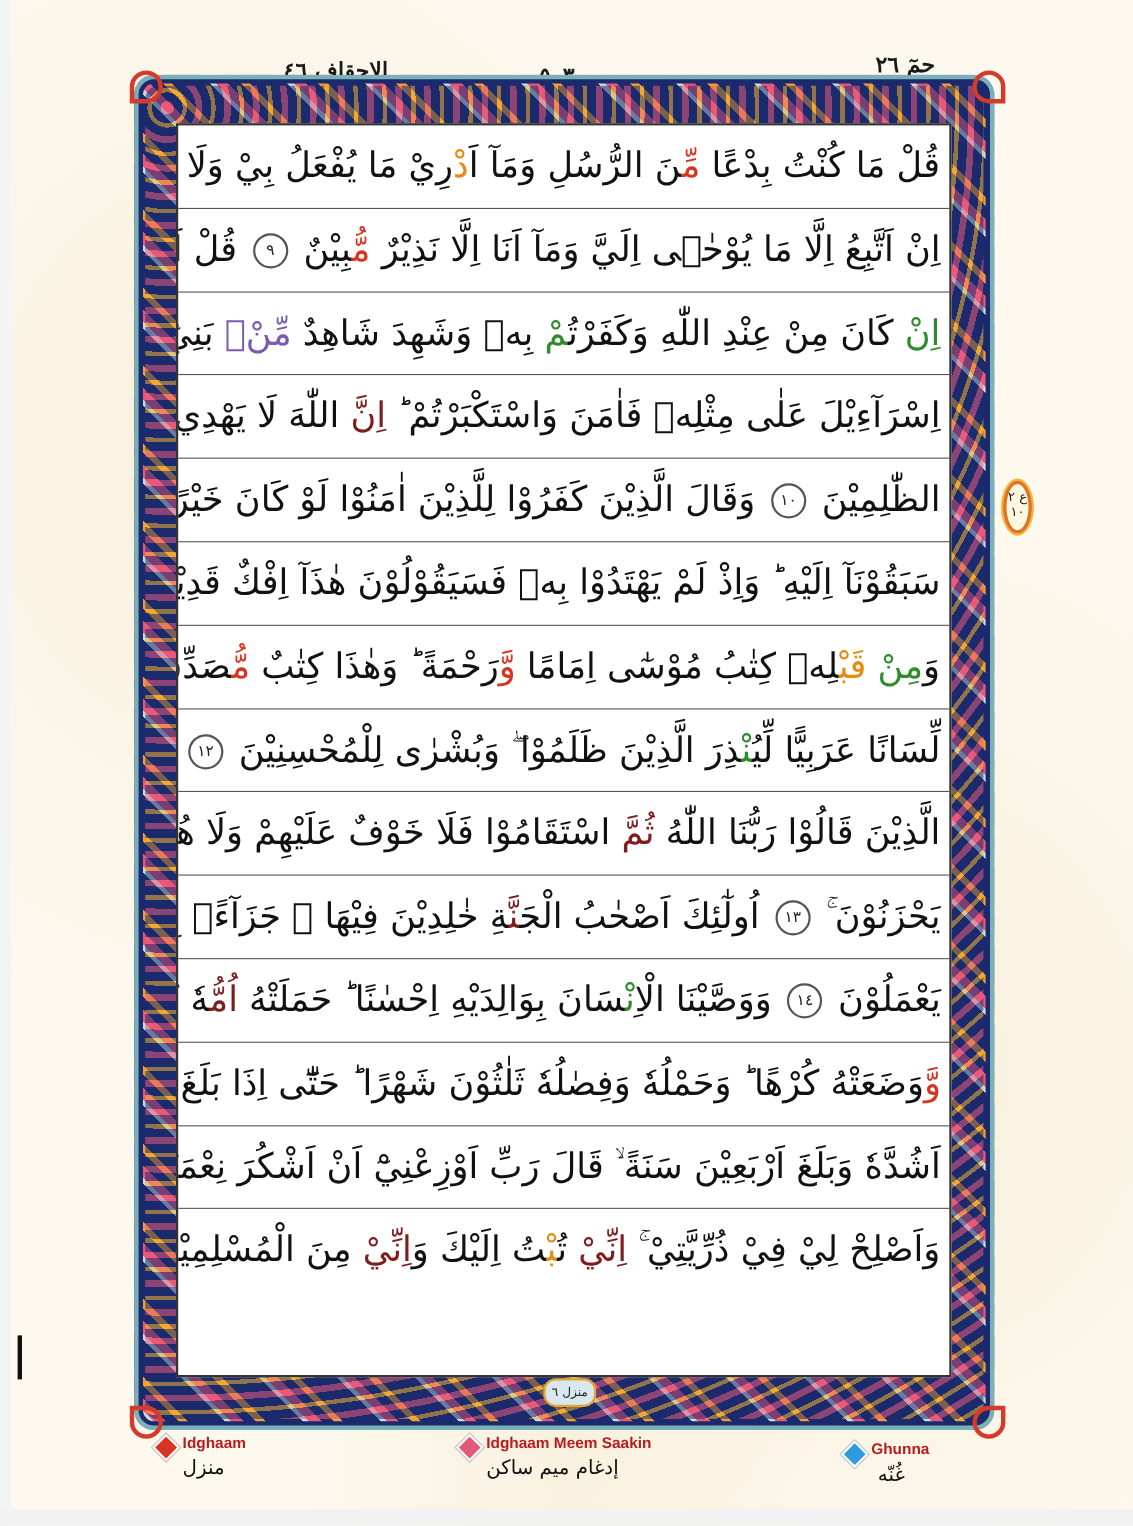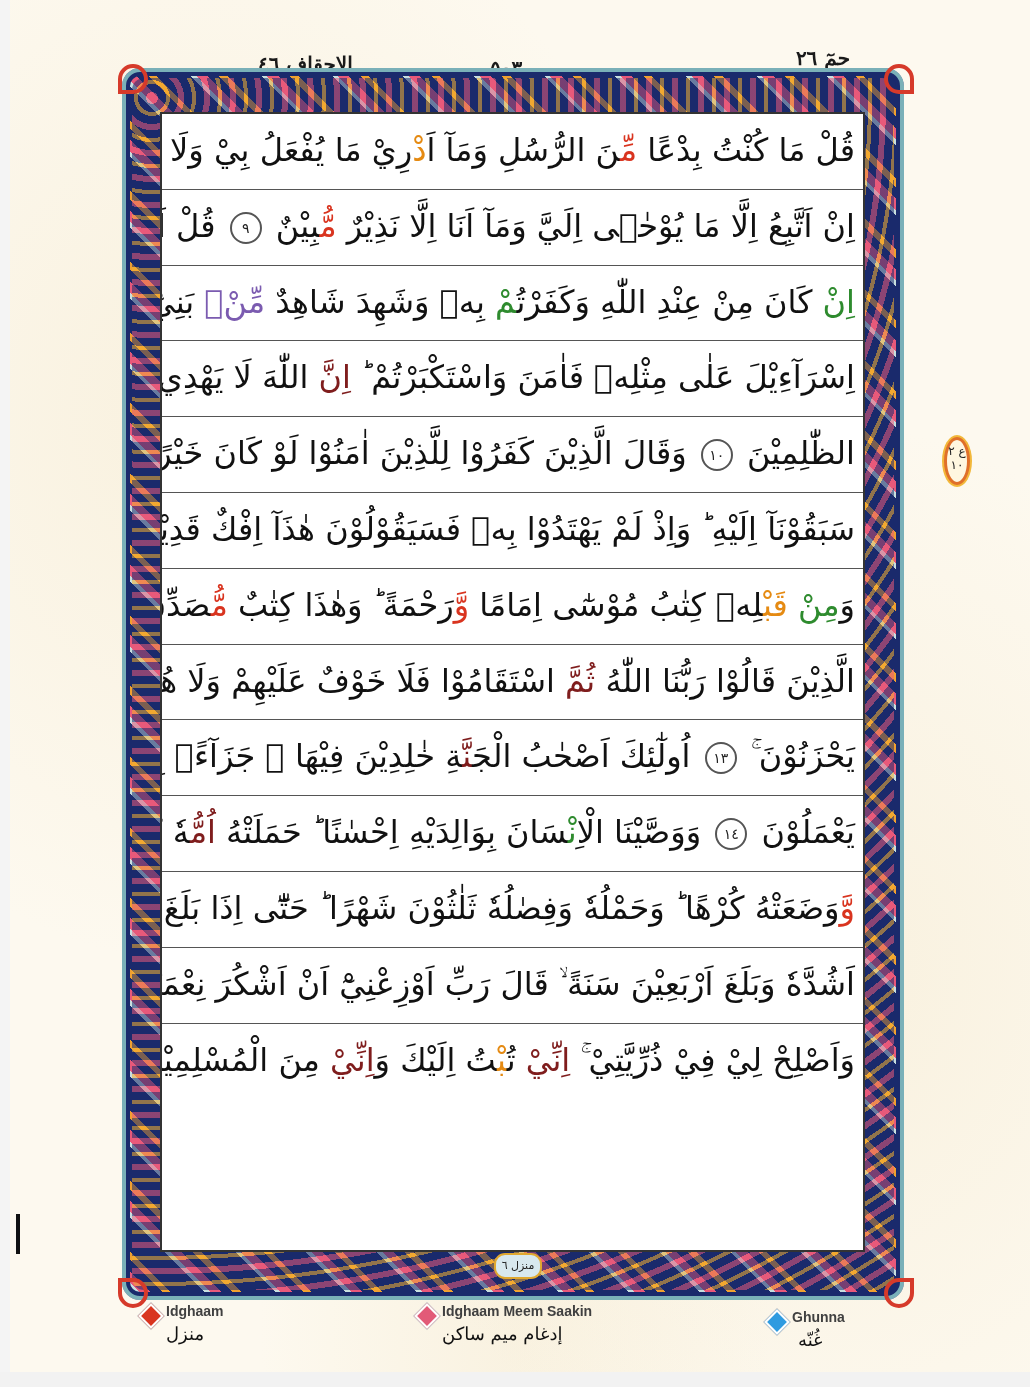--- a/index.html
+++ b/index.html
@@ -67,30 +67,30 @@
   .manzil-badge {
     position:absolute; left:494px; top:1253px; width:44px; height:22px; border-radius:11px;
     background:#d8e8ee; border:2px solid #e0a830; font-size:11px; text-align:center; line-height:22px;
     direction:rtl; color:#222;
   }
 
   .ruku-marker {
     position:absolute; left:912px; top:437px; width:26px; height:48px;
     background:#fff7e0; border:3px solid #e0702a; border-radius:13px / 24px;
     box-shadow:0 0 0 2px #f2b83a;
-    font-size:12px; text-align:center; line-height:14px; padding-top:4px; box-sizing:border-box; direction:rtl; color:#222;margin-left:32px;
+    font-size:12px; text-align:center; line-height:14px; padding-top:4px; box-sizing:border-box; direction:rtl; color:#222;
   }
 
   .legend { position:absolute; top:1303px; left:0; width:1030px; height:70px; }
   .legend-item { position:absolute; }
   .legend-item .diamond {
     position:absolute; left:0; top:4px; width:14px; height:14px; transform:rotate(45deg);
     border:2px solid #fff; box-shadow:0 0 0 1px #ccc;
   }
-  .legend-item .en { position:absolute; left:24px; top:0; font-family:"Liberation Sans", sans-serif; font-weight:bold; font-size:14px; color:#404040; white-space:nowrap; }
+  .legend-item .en { position:absolute; left:24px; top:0; font-family:"Liberation Sans", sans-serif; font-weight:bold; font-size:14px; color:#b91c1c; white-space:nowrap; }
   .legend-item .ar { position:absolute; left:24px; top:20px; font-family:"DejaVu Serif", serif; font-size:18px; color:#111; direction:rtl; white-space:nowrap; }
   .li-1 { left:142px; }
   .li-2 { left:418px; }
   .li-3 { left:768px; }
   .li-3 .en { top:6px; }
   .li-3 .ar { top:26px; left:30px; }
 </style>
 </head>
 <body>
 
@@ -111,20 +111,21 @@
 <div class="corner-flourish cf-br"></div>
 
 <div class="text-panel" id="text-panel">
     <div class="line"><span>قُلْ مَا كُنْتُ بِدْ</span><span>ع</span><span>ًا </span><span class="c-red">مِّ</span><span>نَ الرُّسُلِ وَمَآ اَ</span><span class="c-orange">دْ</span><span>رِيْ مَا يُفْعَلُ بِيْ وَلَا بِكُمْ ؕ</span></div>
     <div class="line"><span>اِنْ اَتَّبِعُ اِلَّا مَا يُوْحٰۤى اِلَيَّ وَمَآ اَنَا اِلَّا نَذِيْرٌ </span><span class="c-red">مُّ</span><span>بِيْنٌ </span><span class="ayah-marker">٩</span><span> قُلْ اَرَءَيْتُمْ</span></div>
     <div class="line"><span class="c-green">اِنْ</span><span> كَانَ مِنْ عِنْدِ اللّٰهِ وَكَفَرْتُ</span><span class="c-green">مْ</span><span> بِهٖ وَشَهِدَ شَاهِدٌ </span><span class="c-purple">مِّنْۢ</span><span> بَنِيْٓ</span></div>
     <div class="line"><span>اِسْرَآءِيْلَ عَلٰى مِثْلِهٖ فَاٰمَنَ وَاسْتَكْبَرْتُمْ ؕ </span><span class="c-blue">اِنَّ</span><span> اللّٰهَ لَا يَهْدِي الْقَوْمَ</span></div>
     <div class="line"><span>الظّٰلِمِيْنَ </span><span class="ayah-marker">١٠</span><span> وَقَالَ الَّذِيْنَ كَفَرُوْا لِلَّذِيْنَ اٰمَنُوْا لَوْ كَانَ خَيْرًا </span></div>
     <div class="line"><span>سَبَقُوْنَآ اِلَيْهِ ؕ وَاِذْ لَمْ يَهْتَدُوْا بِهٖ فَسَيَقُوْلُوْنَ هٰذَآ اِفْكٌ قَدِيْمٌ </span></div>
     <div class="line"><span>وَ</span><span class="c-green">مِنْ</span><span> </span><span class="c-orange">قَبْ</span><span>لِهٖ كِتٰبُ مُوْسٰٓى اِمَامًا </span><span class="c-red">وَّ</span><span>رَحْمَةً ؕ وَهٰذَا كِتٰبٌ </span><span class="c-red">مُّ</span><span>صَدِّقٌ</span></div>
+    <div class="line"><span>لِّسَانًا عَرَبِيًّا لِّيُ</span><span class="c-green">نْ</span><span>ذِرَ الَّذِيْنَ ظَلَمُوْا ۖ وَبُشْرٰى لِلْمُحْسِنِيْنَ </span><span class="ayah-marker">١٢</span><span> </span></div>
     <div class="line"><span>الَّذِيْنَ قَالُوْا رَبُّنَا اللّٰهُ </span><span class="c-blue">ثُمَّ</span><span> اسْتَقَامُوْا فَلَا خَوْفٌ عَلَيْهِمْ وَلَا هُمْ</span></div>
     <div class="line"><span>يَحْزَنُوْنَ ۚ </span><span class="ayah-marker">١٣</span><span> اُولٰٓئِكَ اَصْحٰبُ الْجَ</span><span class="c-blue">نَّ</span><span>ةِ خٰلِدِيْنَ فِيْهَا ۚ جَزَآءًۢ بِمَا كَانُوْا</span></div>
     <div class="line"><span>يَعْمَلُوْنَ </span><span class="ayah-marker">١٤</span><span> وَوَصَّيْنَا الْاِ</span><span class="c-green">نْ</span><span>سَانَ بِوَالِدَيْهِ اِحْسٰنًا ؕ حَمَلَتْهُ </span><span class="c-blue">اُمُّ</span><span>هٗ كُرْهًا</span></div>
     <div class="line"><span class="c-red">وَّ</span><span>وَضَعَتْهُ كُرْهًا ؕ وَحَمْلُهٗ وَفِصٰلُهٗ ثَلٰثُوْنَ شَهْرًا ؕ حَتّٰٓى اِذَا بَلَغَ</span></div>
     <div class="line"><span>اَشُدَّهٗ وَبَلَغَ اَرْبَعِيْنَ سَنَةً ۙ قَالَ رَبِّ اَوْزِعْنِيْٓ اَنْ اَشْكُرَ نِعْمَتَكَ</span></div>
     <div class="line"><span>وَاَصْلِحْ لِيْ فِيْ ذُرِّيَّتِيْ ۚ </span><span class="c-blue">اِنِّيْ</span><span> تُ</span><span class="c-orange">بْ</span><span>تُ اِلَيْكَ وَ</span><span class="c-blue">اِنِّيْ</span><span> مِنَ الْمُسْلِمِيْنَ </span></div>
   </div>
 
 <div class="manzil-badge">منزل ٦</div>
 <div class="ruku-marker">ع ٢ ١٠</div>

